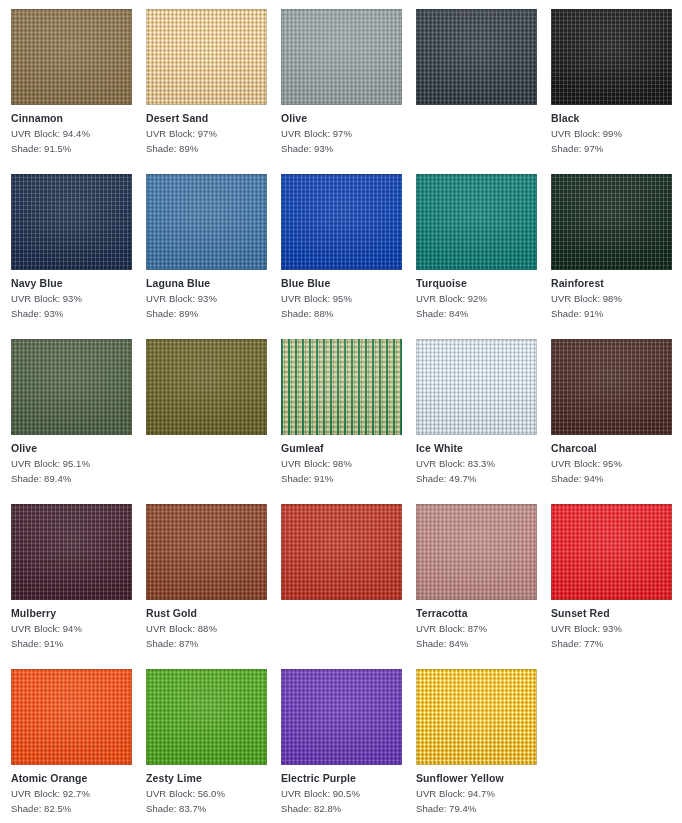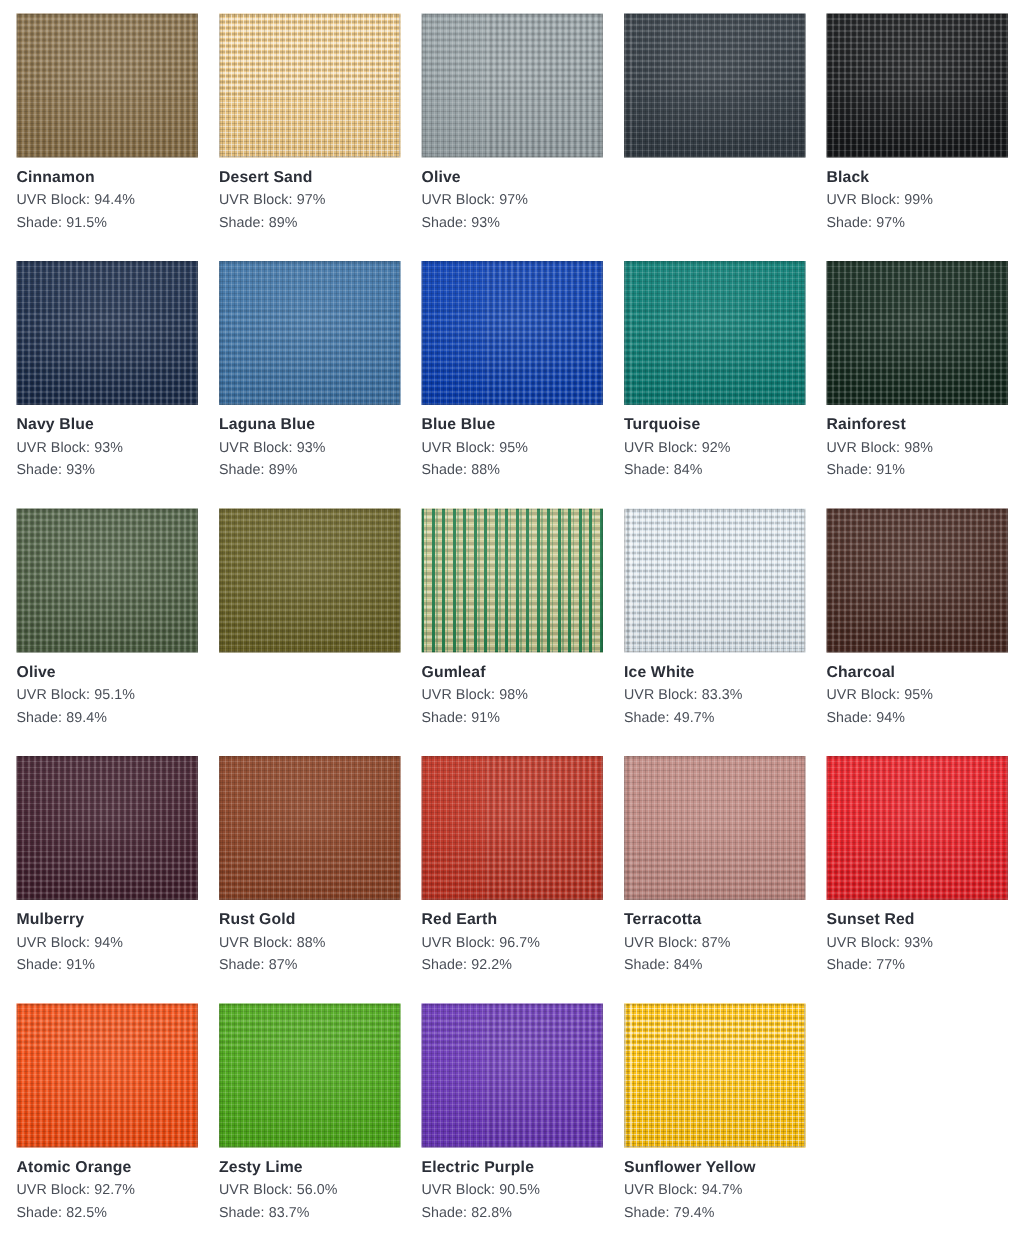--- a/index.html
+++ b/index.html
@@ -323,25 +323,20 @@
       <div class="swatch-metric uvr">UVR Block: 88%</div>
       <div class="swatch-metric shade">Shade: 87%</div>
     </div>
   </div>
     <div class="swatch-cell">
     <div class="swatch-chip" style="background-color: rgb(192, 51, 35);">
       <div class="weave"></div>
       <div class="sheen"></div>
       <div class="edge"></div>
     </div>
-    <div class="swatch-info">
-      <div class="swatch-name">Red Earth</div>
-      <div class="swatch-metric uvr">UVR Block: 96.7%</div>
-      <div class="swatch-metric shade">Shade: 92.2%</div>
-    </div>
   </div>
     <div class="swatch-cell">
     <div class="swatch-chip" style="background-color: rgb(192, 138, 131);">
       <div class="weave"></div>
       <div class="sheen"></div>
       <div class="edge"></div>
     </div>
     <div class="swatch-info">
       <div class="swatch-name">Terracotta</div>
       <div class="swatch-metric uvr">UVR Block: 87%</div>

